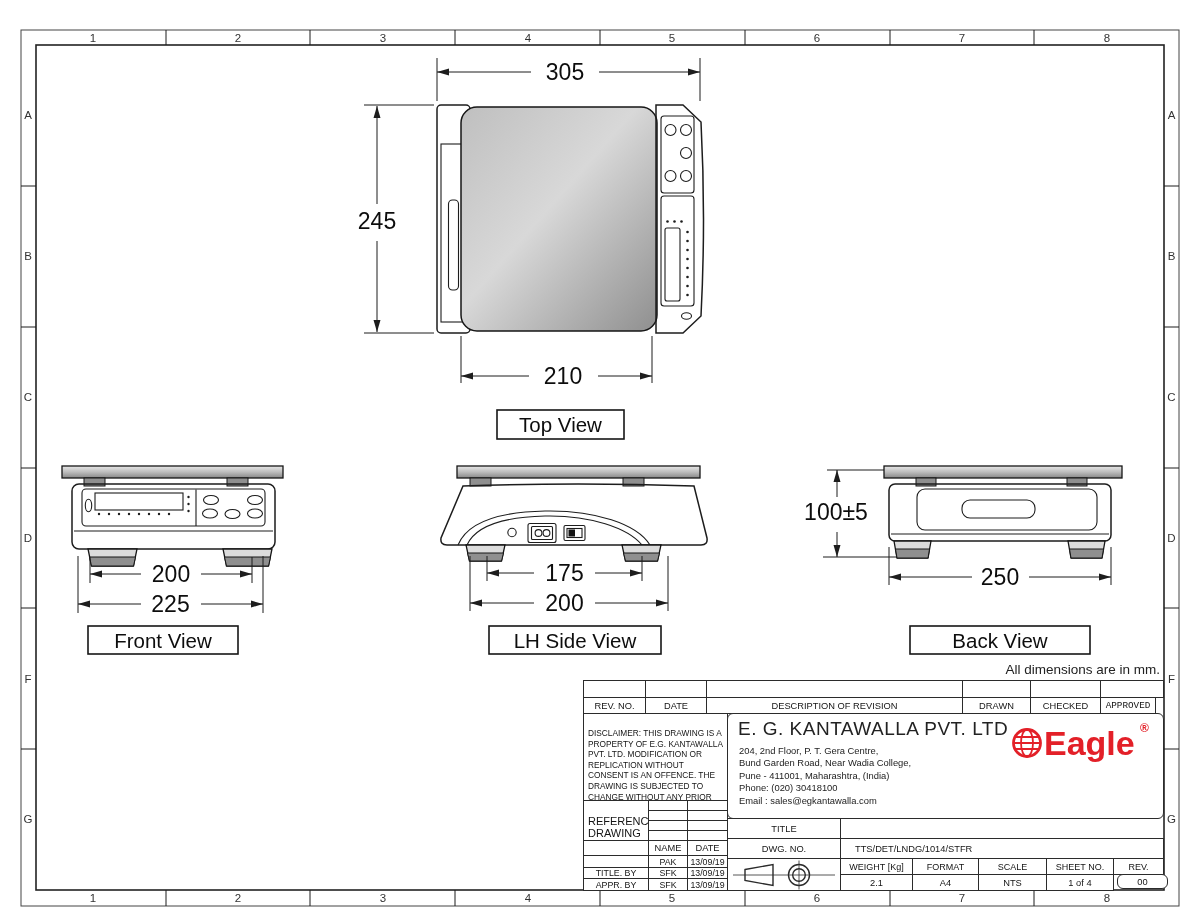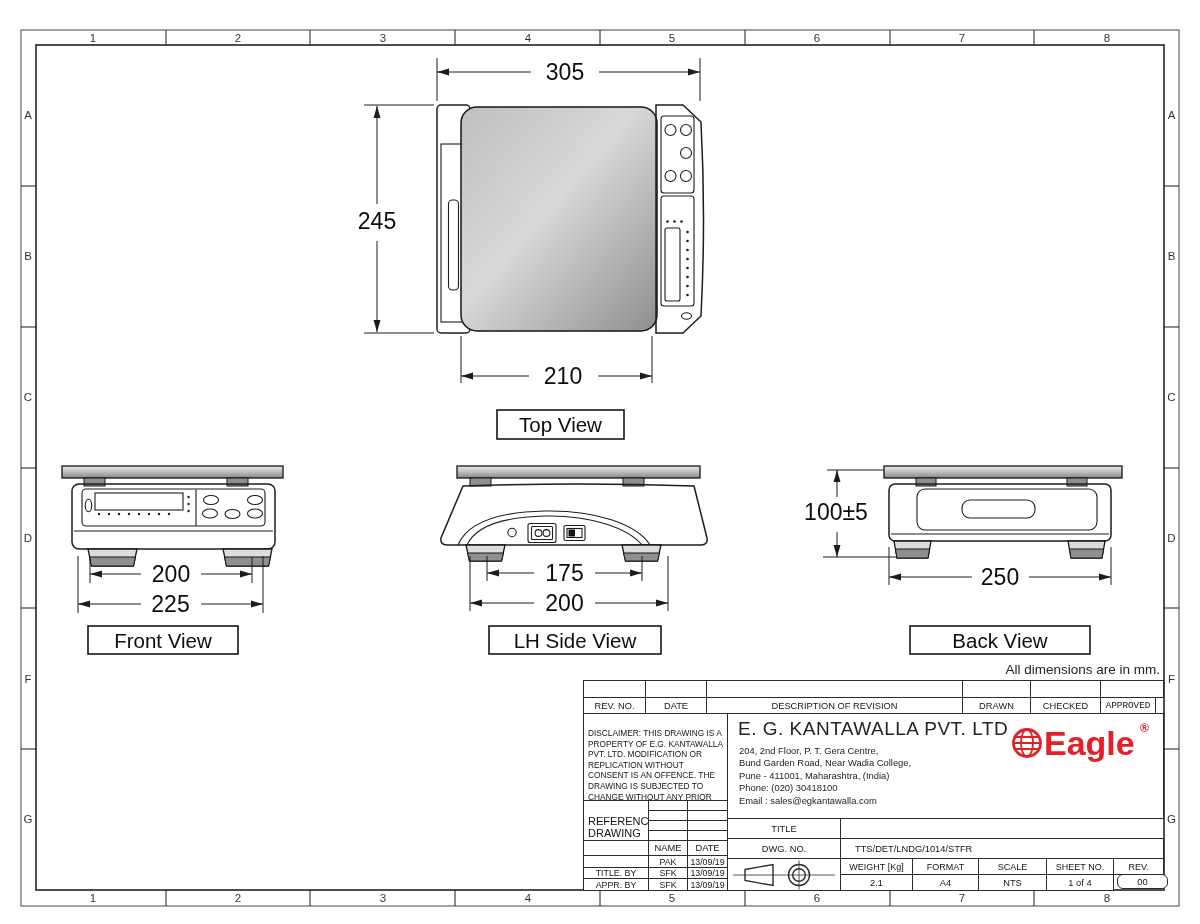--- a/index.html
+++ b/index.html
@@ -259,21 +259,21 @@
 
   <div class="cell" style="left:0;top:17px;width:63px;height:17px;">REV. NO.</div>
   <div class="cell" style="left:62px;top:17px;width:62px;height:17px;">DATE</div>
   <div class="cell" style="left:123px;top:17px;width:257px;height:17px;">DESCRIPTION OF REVISION</div>
   <div class="cell" style="left:379px;top:17px;width:69px;height:17px;">DRAWN</div>
   <div class="cell" style="left:447px;top:17px;width:71px;height:17px;">CHECKED</div>
   <div class="cell" style="left:517px;top:17px;width:56px;height:17px;font-family:Liberation Mono, monospace;">APPROVED</div>
 
   <div class="cell tl" style="left:0;top:33px;width:145px;height:88px;">DISCLAIMER: THIS DRAWING IS A PROPERTY OF E.G. KANTAWALLA PVT. LTD. MODIFICATION OR REPLICATION WITHOUT CONSENT IS AN OFFENCE. THE DRAWING IS SUBJECTED TO CHANGE WITHOUT ANY PRIOR NOTICE.</div>
 
-  <div class="cell blk" style="left:144px;top:33px;width:437px;height:106px;">
+  <div class="cell blk" style="left:144px;top:33px;width:437px;height:106px;border-radius:6px;">
     <div class="co-name">E. G. KANTAWALLA PVT. LTD</div>
     <div class="co-addr">
       <div>204, 2nd Floor, P. T. Gera Centre,</div>
       <div>Bund Garden Road, Near Wadia College,</div>
       <div>Pune - 411001, Maharashtra, (India)</div>
       <div>Phone: (020) 30418100</div>
       <div>Email : sales@egkantawalla.com</div>
     </div>
     <div class="co-logo">
       <svg width="152" height="50" viewBox="0 0 152 50">

